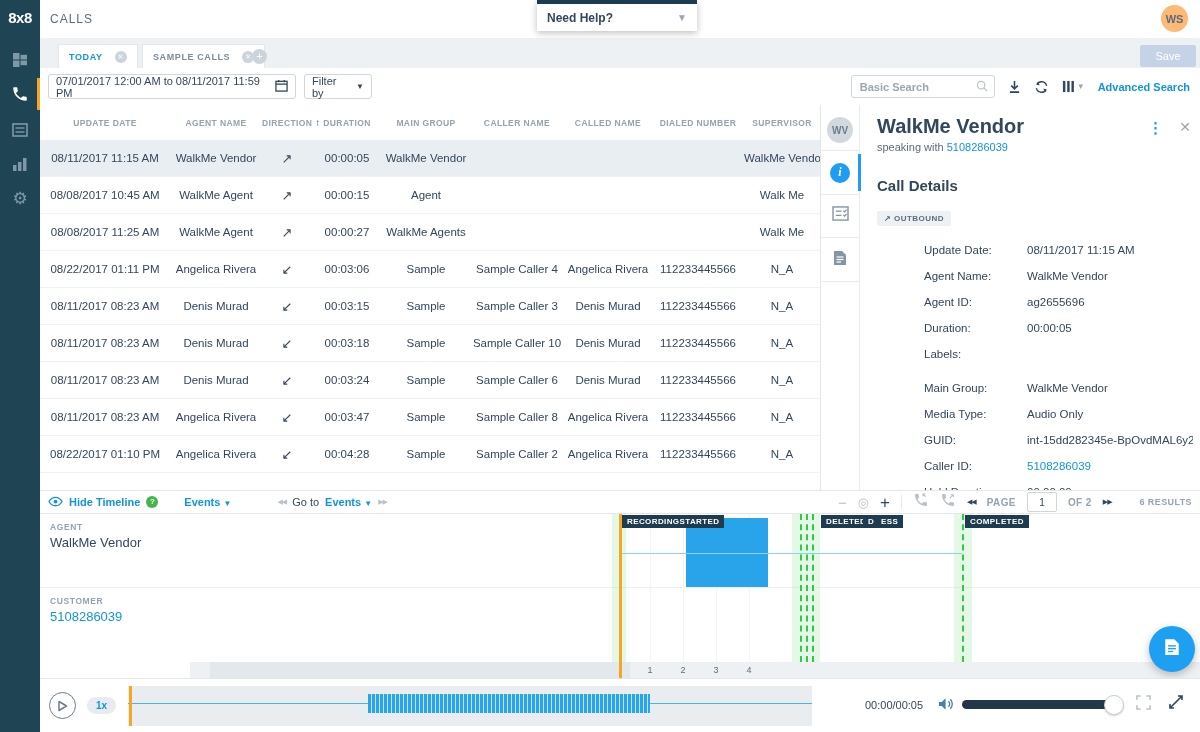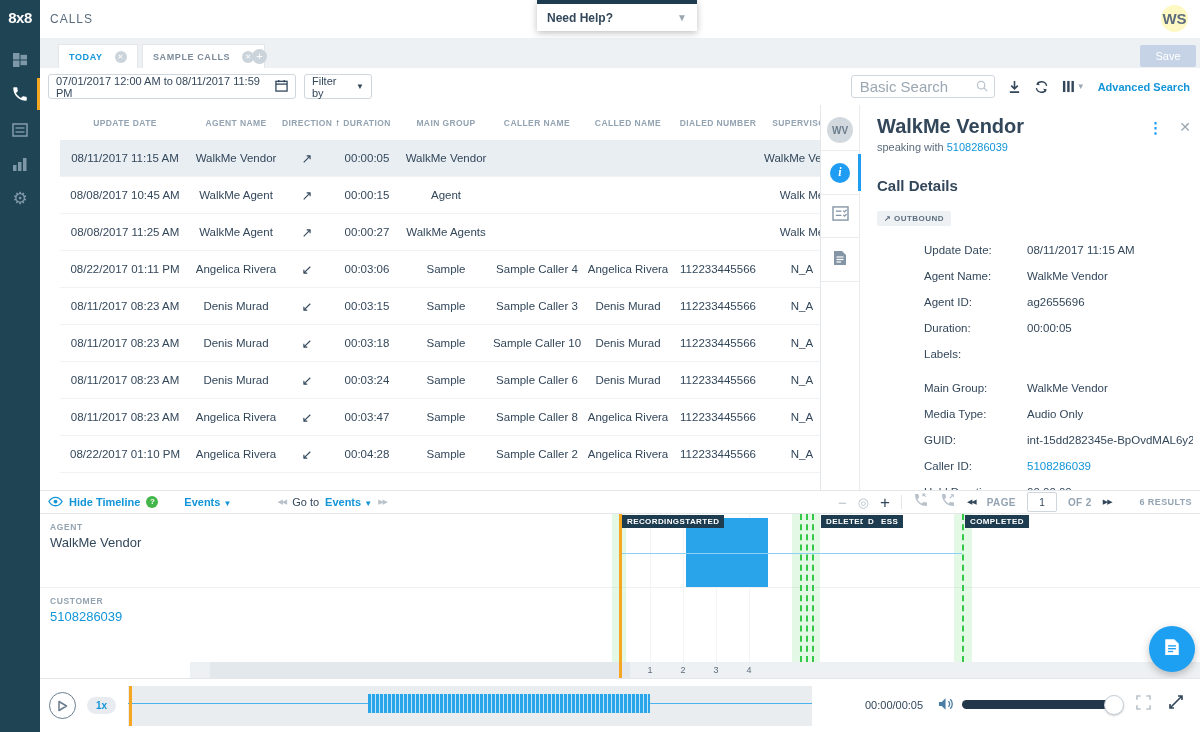--- a/index.html
+++ b/index.html
@@ -8,45 +8,45 @@
   .sidebar{position:absolute;left:0;top:0;width:40px;height:732px;background:#1f4454;}
   .logo{height:38px;line-height:36px;text-align:center;color:#fff;font-weight:bold;font-size:15px;letter-spacing:-.5px;}
   .sideitem{position:absolute;left:0;width:40px;height:32px;display:flex;align-items:center;justify-content:center;color:#7e98a8;cursor:pointer;}
   .sideitem svg{display:block;}
   .sideitem.active::after{content:"";position:absolute;right:0;top:0;bottom:0;width:3px;background:#f5a623;}
   .gear-glyph{font-size:17px;line-height:1;color:#7e98a8;}
   
   .topbar{position:absolute;left:40px;top:0;width:1160px;height:38px;background:#fff;border-bottom:1px solid #e8ecef;}
   .page-title{position:absolute;left:10px;top:12px;font-size:12px;color:#5b6c7d;letter-spacing:1px;}
   .support{position:absolute;right:74px;top:12px;font-size:12px;color:#5b6c7d;cursor:pointer;margin-top:44px;}
-  .avatar{position:absolute;right:12px;top:5px;width:27px;height:27px;border-radius:50%;background:#fef9c3;color:#5b6c7d;font-size:15px;font-weight:bold;display:flex;align-items:center;justify-content:center;}
+  .avatar{position:absolute;right:12px;top:5px;width:27px;height:27px;border-radius:50%;background:#fdba74;color:#5b6c7d;font-size:11px;font-weight:bold;display:flex;align-items:center;justify-content:center;}
   .needhelp{position:absolute;left:537px;top:0;width:140px;height:27px;background:#fff;border-top:4px solid #1d3c50;box-shadow:0 2px 7px rgba(0,0,0,.25);display:flex;align-items:center;justify-content:space-between;padding:0 10px;z-index:30;cursor:pointer;}
   .needhelp .t{font-size:12px;font-weight:bold;color:#33475b;}
   .chev{color:#9aa7b2;font-size:10px;}
   
   .tabsbar{position:absolute;left:40px;top:38px;width:1160px;height:30px;background:#eef1f4;}
   .tab{position:absolute;top:6px;height:24px;background:#fff;border:1px solid #e3e7ea;border-bottom:none;display:flex;align-items:center;gap:12px;padding:0 10px;cursor:pointer;}
   .tab .lbl{font-size:9px;font-weight:bold;letter-spacing:.6px;color:#7c8b9a;}
   .tab.active .lbl{color:#1295d8;}
   .tclose{width:12px;height:12px;border-radius:50%;background:#ccd4db;color:#fff;font-size:7px;line-height:12px;text-align:center;}
   .addtab{position:absolute;left:212px;top:11px;width:15px;height:15px;border-radius:50%;background:#ccd4db;color:#fff;font-size:11px;line-height:14px;text-align:center;cursor:pointer;}
   .savebtn{position:absolute;right:4px;top:7px;width:56px;height:22px;background:#c6d3e7;color:#fff;font-size:11px;border:none;border-radius:2px;cursor:pointer;}
   
   .filterrow{position:absolute;left:40px;top:68px;width:1160px;height:37px;background:#fff;}
   .daterange{position:absolute;left:8px;top:6px;width:232px;height:23px;border:1px solid #cfd6dd;border-radius:3px;display:flex;align-items:center;justify-content:space-between;padding:0 7px;font-size:11px;color:#33475b;cursor:pointer;}
   .filterby{position:absolute;left:264px;top:6px;width:52px;height:23px;border:1px solid #cfd6dd;border-radius:3px;display:flex;align-items:center;gap:7px;padding:0 7px;font-size:11px;color:#33475b;cursor:pointer;}
   .filter-right{position:absolute;right:10px;top:6px;height:25px;display:flex;align-items:center;gap:13px;}
   .searchbox{width:130px;height:21px;border:1px solid #cfd6dd;border-radius:3px;display:flex;align-items:center;padding:0 6px;}
-  .searchbox input{border:none;outline:none;flex:1;font-size:15px;color:#33475b;font-family:"Liberation Sans",sans-serif;width:100px;}
+  .searchbox input{border:none;outline:none;flex:1;font-size:11px;color:#33475b;font-family:"Liberation Sans",sans-serif;width:100px;font-weight:bold;}
   .searchbox input::placeholder{color:#9aa7b2;}
   .tool-ic{color:#33475b;cursor:pointer;display:flex;align-items:center;}
   .adv{font-size:11px;font-weight:bold;color:#1295d8;cursor:pointer;}
   .colcaret{font-size:8px;color:#9aa7b2;margin-left:2px;}
   
-  .table{position:absolute;left:40px;top:105px;width:780px;height:385px;background:#fff;overflow:hidden;margin-left:20px;}
+  .table{position:absolute;left:40px;top:105px;width:780px;height:385px;background:#fff;overflow:hidden;}
   .thead,.trow{display:grid;grid-template-columns:130px 92px 50px 70px 88px 94px 88px 92px 76px;align-items:center;text-align:center;}
   .thead{height:35px;font-size:8.5px;color:#93a3b1;letter-spacing:.4px;font-weight:bold;}
   .trow{height:36px;border-bottom:1px solid #f0f3f5;font-size:11.5px;color:#33475b;cursor:pointer;}
   .trow.selected{background:#e9eef3;}
   .tcell{overflow:hidden;white-space:nowrap;}
   .tcell.dir{font-size:13px;}
   .sorticon{color:#33475b;font-size:10px;margin-left:3px;}
   
   .panel{position:absolute;left:820px;top:105px;width:380px;height:385px;background:#fff;border-left:1px solid #e3e7ea;overflow:hidden;}
   .rail{position:absolute;left:0;top:0;width:38px;height:385px;border-right:1px solid #e8ecef;}

